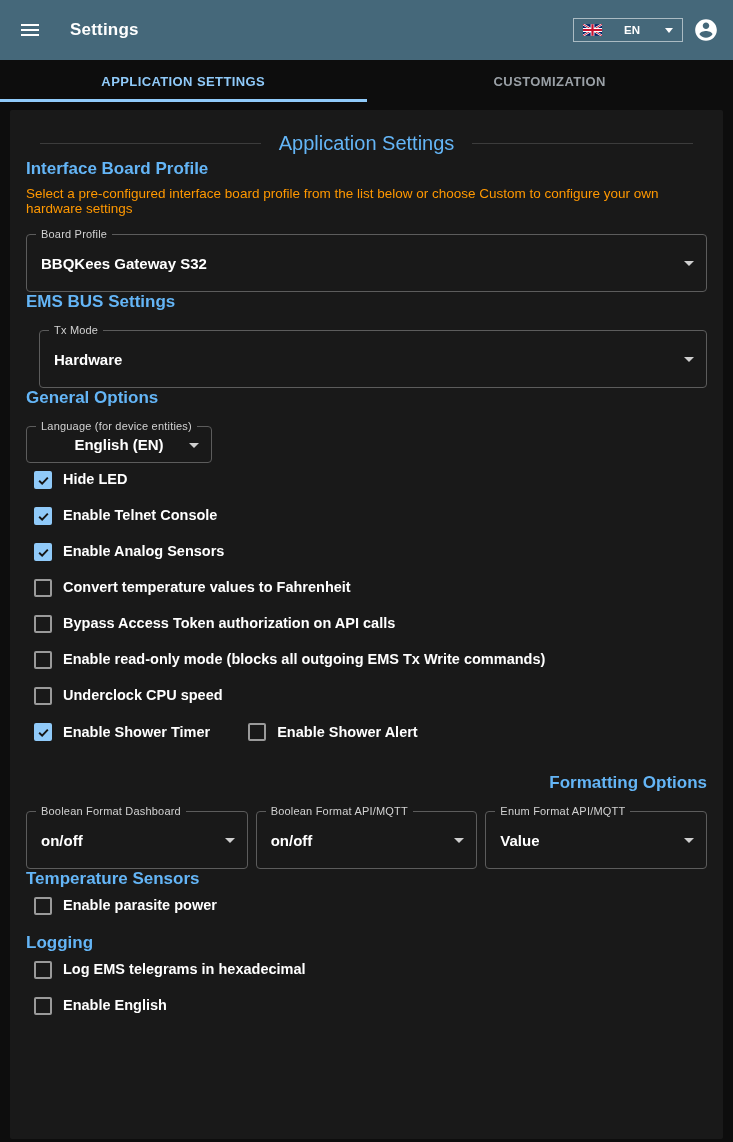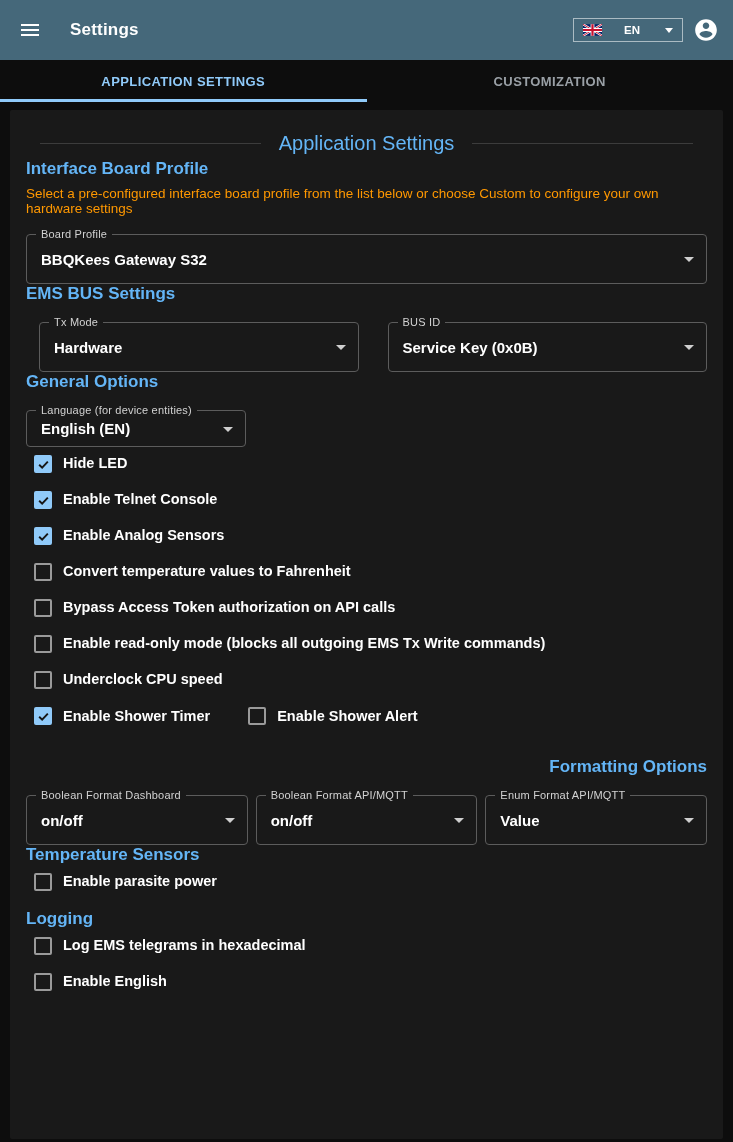--- a/index.html
+++ b/index.html
@@ -45,40 +45,40 @@
   }
   .title-row { display:flex; align-items:center; margin:10px 14px 4px; }
   .title-row .line { flex:1; height:1px; background:#3c3c3c; }
   .page-title { color:#64b5f6; font-size:20px; padding:0 18px; white-space:nowrap; }
 
   .section-h { color:#64b5f6; font-size:17px; font-weight:bold; }
   .warn-text { color:#ff9800; font-size:13.5px; margin-top:7px; }
 
   
   .field {
-    position:relative; height:50px; border:1px solid #5c5c5c; border-radius:4px;
+    position:relative; height:58px; border:1px solid #5c5c5c; border-radius:4px;
     display:flex; align-items:center; padding:0 14px; cursor:pointer; background:#191919;
   }
   .field.small { height:37px; }
   .field-label {
     position:absolute; top:-7px; left:9px; background:#191919; padding:0 5px;
     font-size:11px; color:#d2d2d2; letter-spacing:.2px; white-space:nowrap;
   }
   .field-value { font-size:15px; font-weight:bold; color:#fff; }
   .caret {
     position:absolute; right:12px; top:50%; margin-top:-2px;
     width:0; height:0; border-left:5px solid transparent; border-right:5px solid transparent;
     border-top:5.5px solid #cfcfcf;
   }
   .mt-field { margin-top:18px; }
   .row2 { display:flex; gap:16px; margin-top:18px; }
   .row2 > .field { flex:1;margin-left:13px; }
   .row3 { display:flex; gap:8px; margin-top:18px; }
   .row3 > .field { flex:1; }
-  .w-lang { width:220px; }
+  .w-lang { width:186px;justify-content:center; }
 
   
   .cb-list { margin-top:8px; }
   .cb-row { display:flex; align-items:flex-start; height:36px; cursor:pointer; }
   .cb-inline { display:flex; align-items:center; }
   .cb {
     width:18px; height:18px; border:2px solid #9a9a9a; border-radius:2px;
     margin-left:8px; flex:0 0 auto; display:flex; align-items:center; justify-content:center;
     background:transparent;
   }
@@ -136,25 +136,20 @@
     <span class="field-label">Board Profile</span>
     <span class="field-value">BBQKees Gateway S32</span>
     <span class="caret"></span>
   </div>
 
   <div class="section-h">EMS BUS Settings</div>
   <div class="row2">
     <div class="field">
       <span class="field-label">Tx Mode</span>
       <span class="field-value">Hardware</span>
-      <span class="caret"></span>
-    </div>
-    <div class="field">
-      <span class="field-label">BUS ID</span>
-      <span class="field-value">Service Key (0x0B)</span>
       <span class="caret"></span>
     </div>
   </div>
 
   <div class="section-h">General Options</div>
   <div class="field small w-lang mt-field">
     <span class="field-label">Language (for device entities)</span>
     <span class="field-value">English (EN)</span>
     <span class="caret"></span>
   </div>

